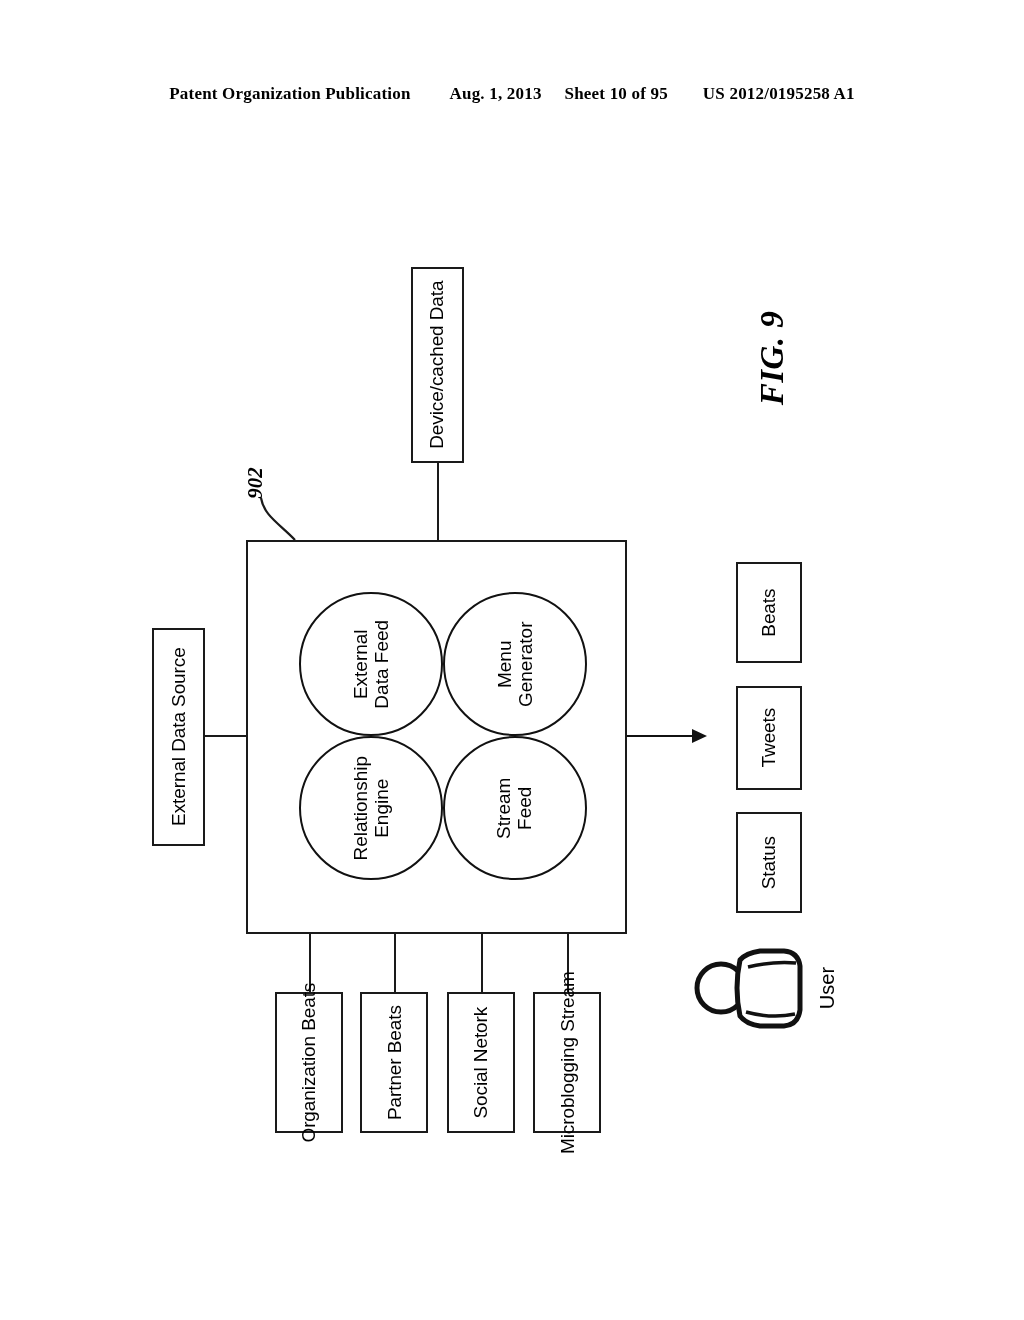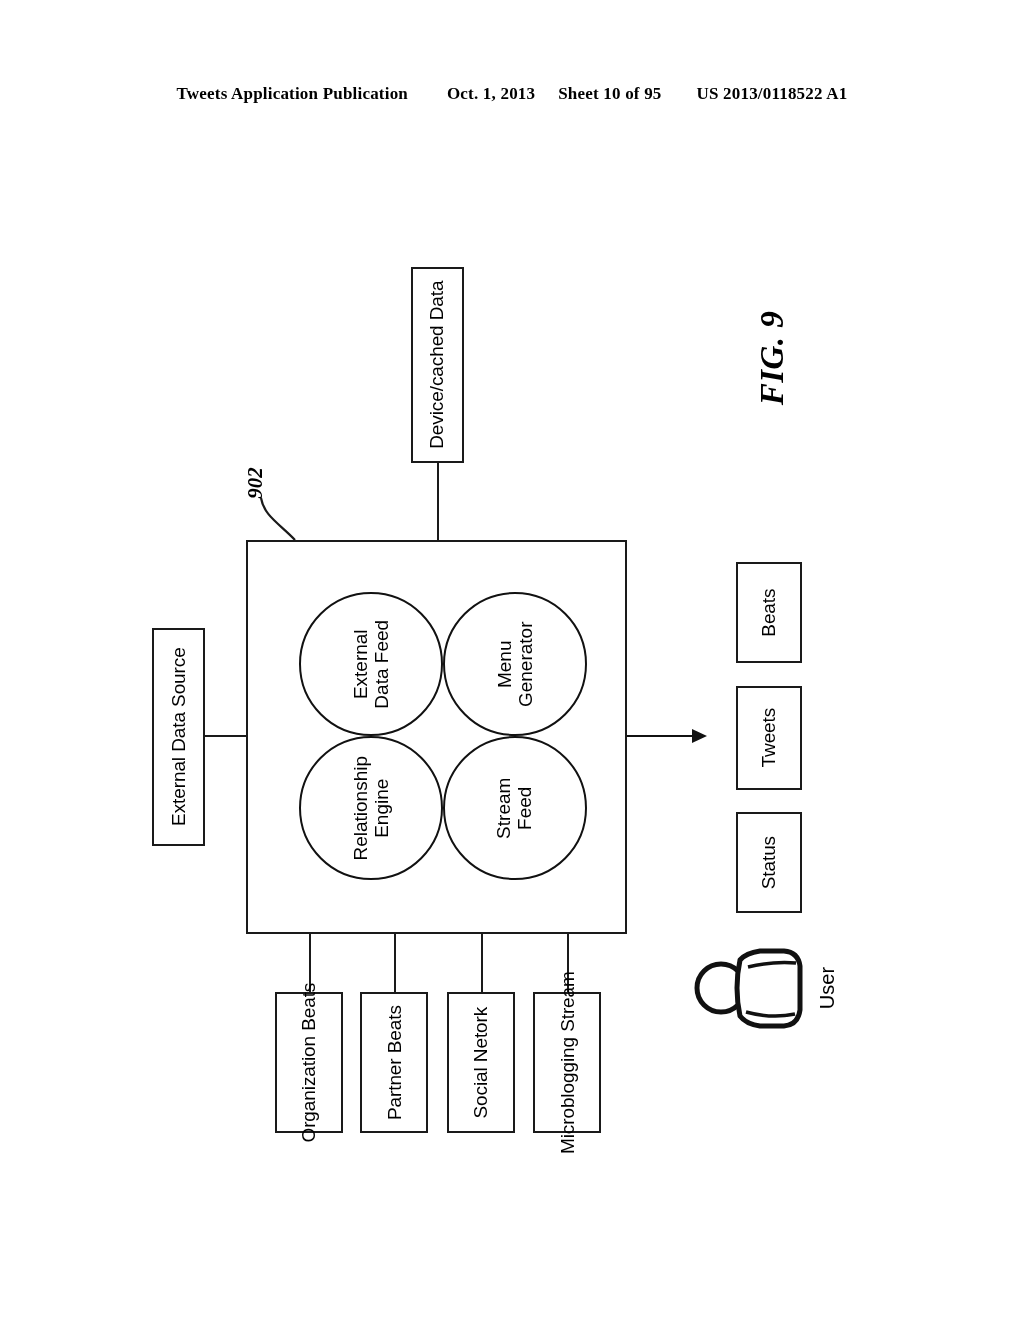--- a/index.html
+++ b/index.html
@@ -145,27 +145,27 @@
     transform: rotate(-90deg);
     transform-origin: center center;
     white-space: nowrap;
   }
   .user-figure { position: absolute; }
 </style>
 </head>
 <body>
 
 <div class="patent-header">
-  <span class="seg">Tweets Application Publication</span>
+  <span class="seg">Patent Organization Publication</span>
   <span class="gap-wide"></span>
-  <span class="seg">Oct. 1, 2013</span>
+  <span class="seg">Aug. 1, 2013</span>
   <span class="gap-mid"></span>
   <span class="seg">Sheet 10 of 95</span>
   <span class="gap-big"></span>
-  <span class="seg">US 2013/0118522 A1</span>
+  <span class="seg">US 2012/0195258 A1</span>
 </div>
 
 <div class="figure">
 
   <div class="fig-label" style="left:714px; top:338px; width:120px; height:40px; text-align:center;">FIG. 9</div>
 
   <div class="box" style="left:411px; top:267px; width:53px; height:196px;">
     <span class="vlabel">Device/cached Data</span>
   </div>
 

